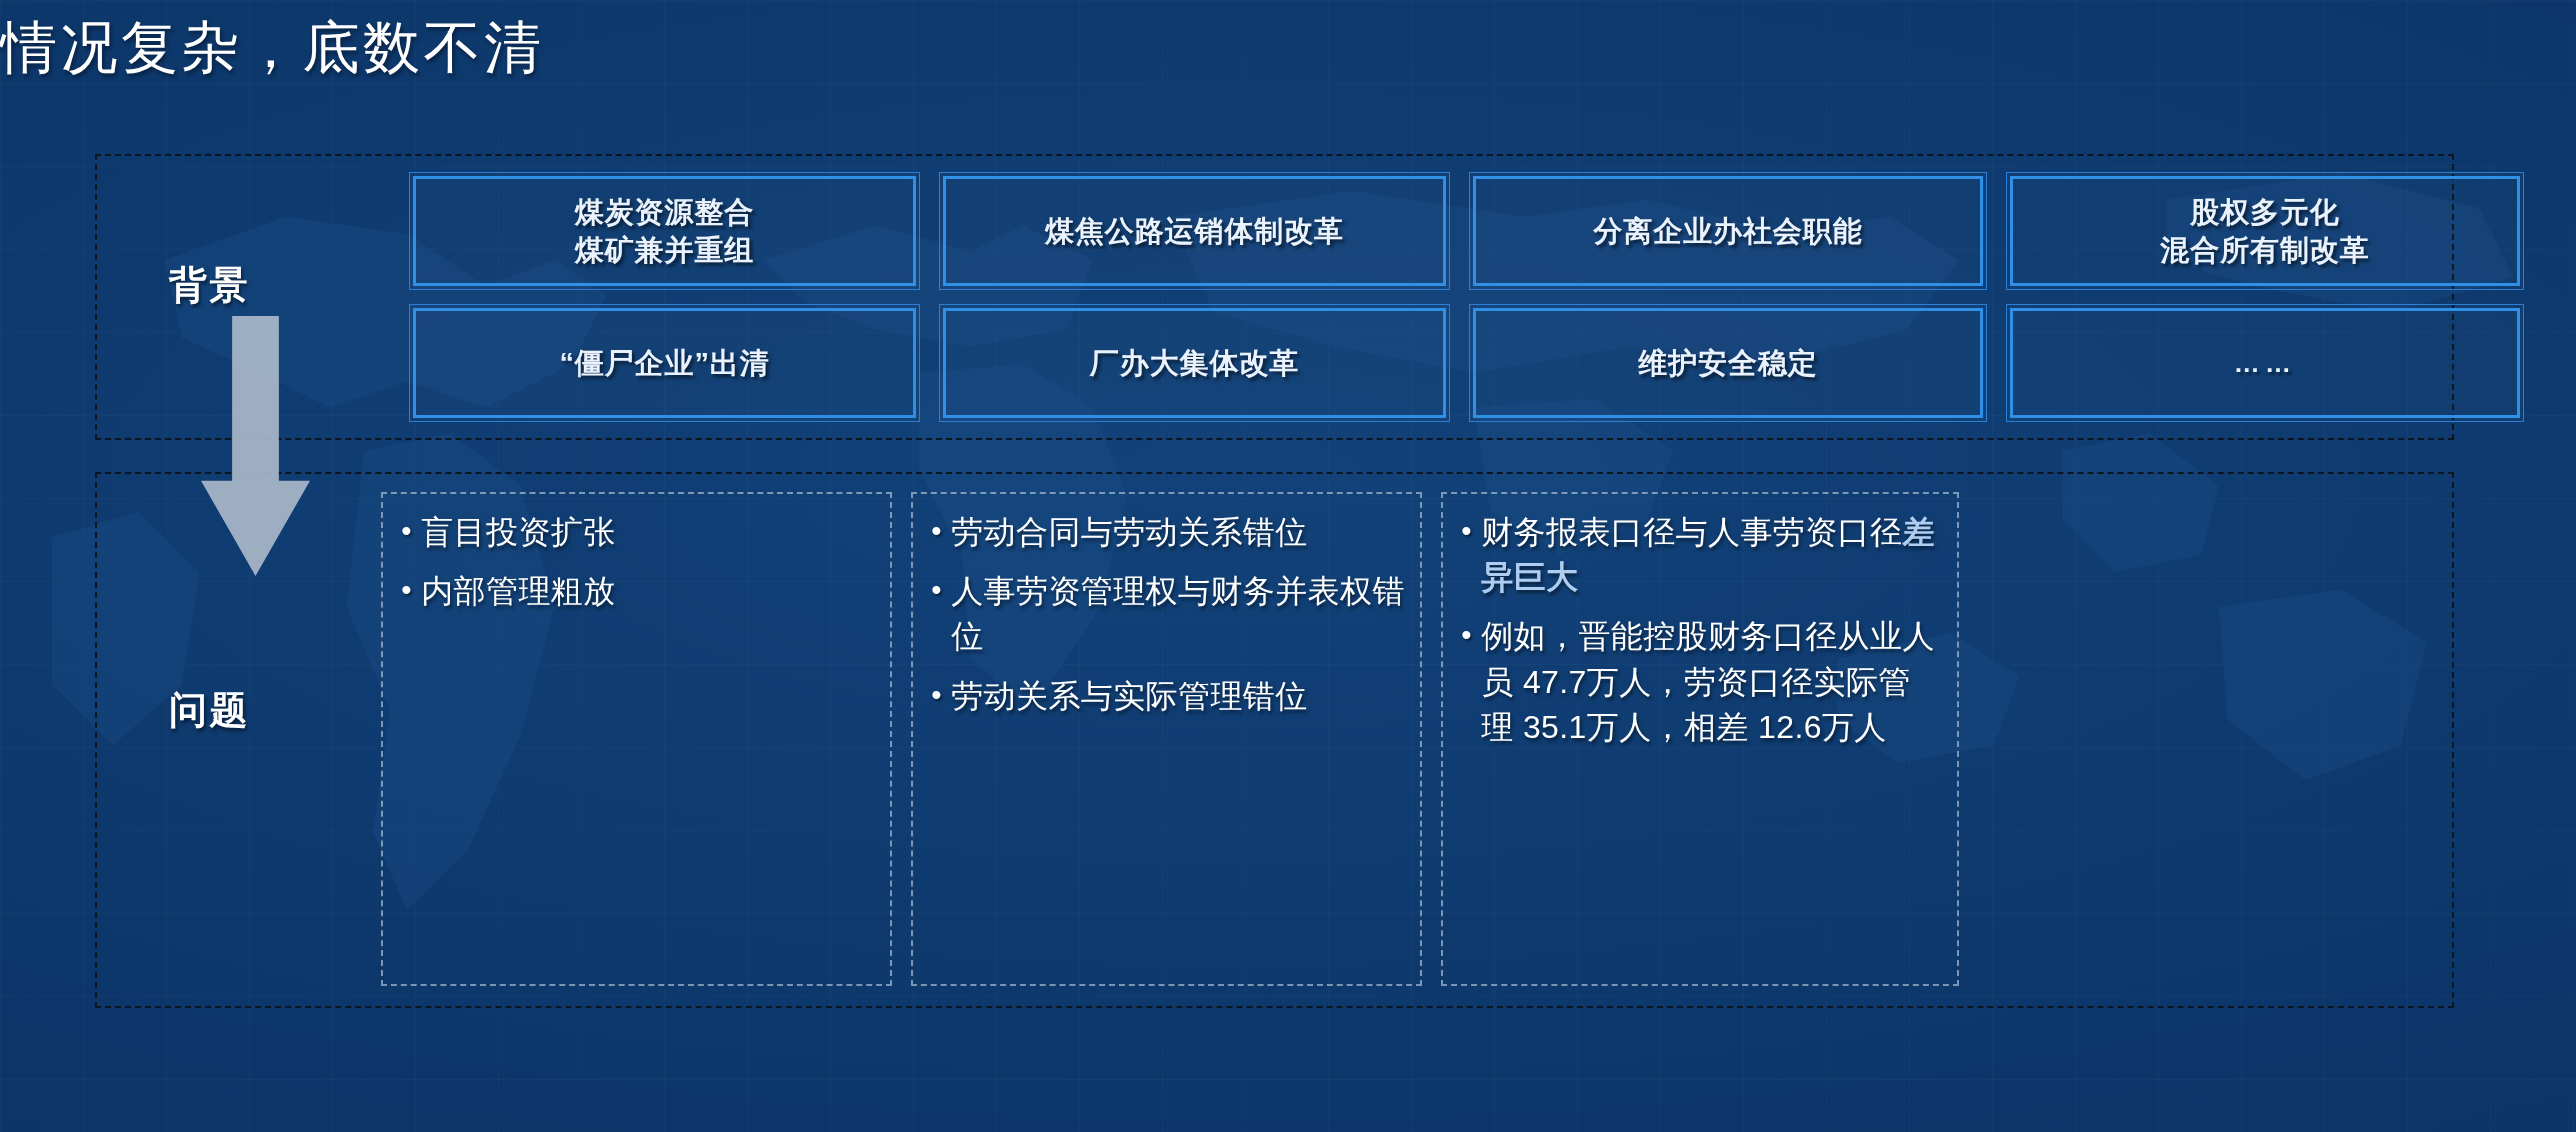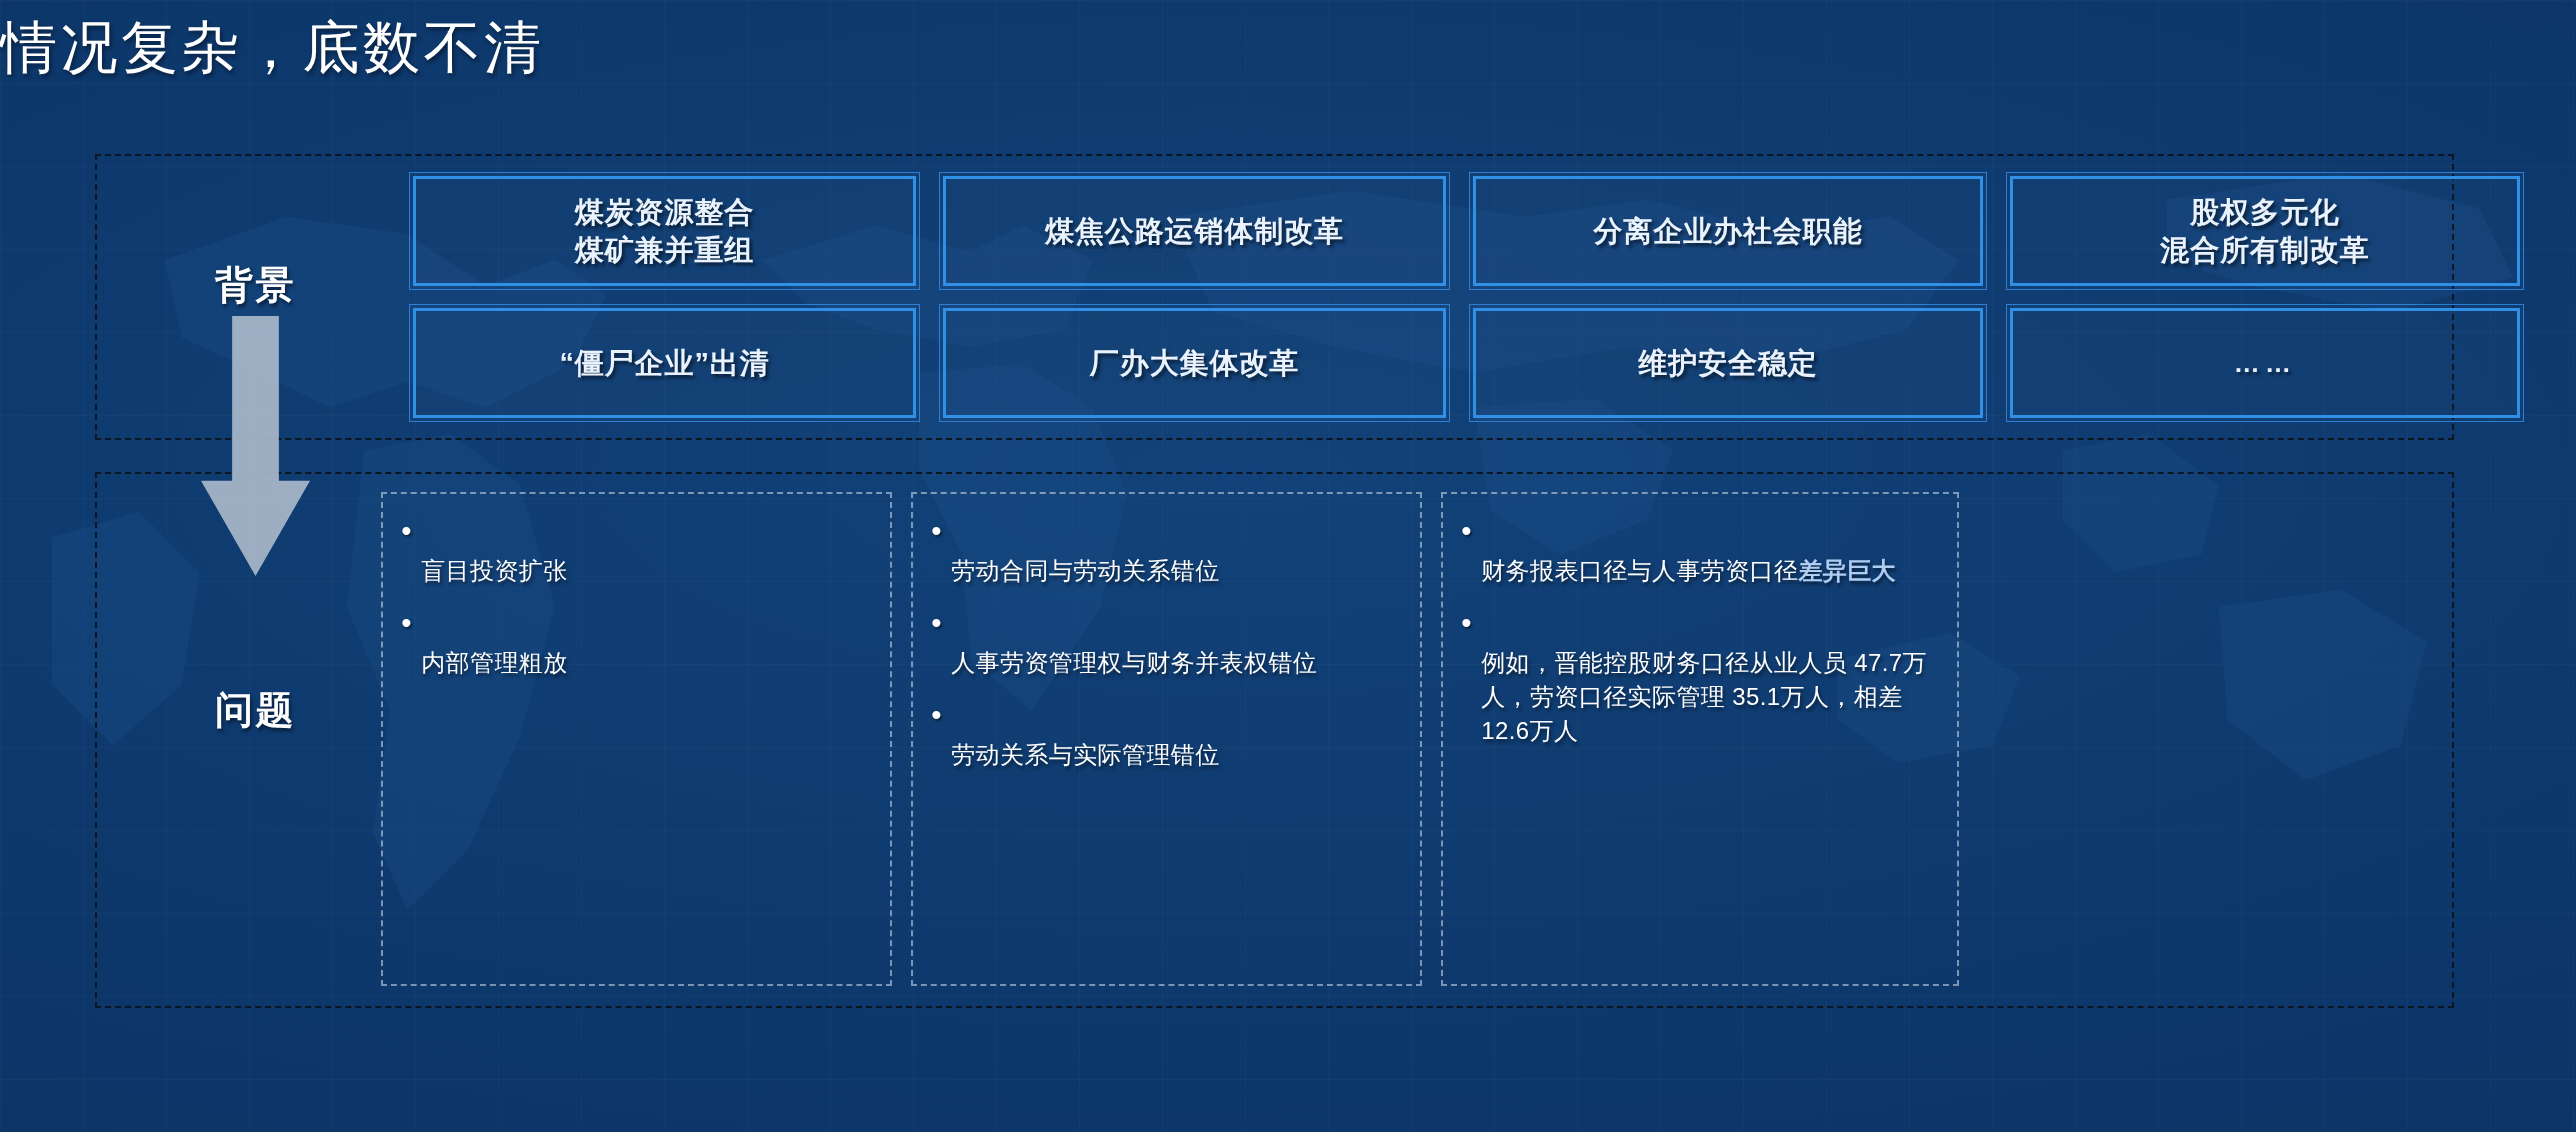--- a/index.html
+++ b/index.html
@@ -67,21 +67,21 @@
   #section-problems   { left: 95px; top: 472px; width: 2359px; height: 536px; }
 
   
   .side-label {
     position: absolute;
     color: #ffffff;
     font-size: 38px;
     font-weight: bold;
     letter-spacing: 2.6px;
     text-shadow: 1.7px 2.6px 3.5px rgba(0,0,0,.5);
-    text-align: center;
+    text-align: left;
     width: 173px;
     white-space: pre;
   }
   #label-background { left: 169px; top: 260px; }
   #label-problems   { left: 169px; top: 685px; }
 
   
   #flow-arrow {
     position: absolute;
     left: 201px;
@@ -161,25 +161,24 @@
     flex: 0 0 auto;
     width: 29.5px;
     color: #ffffff;
     font-size: 29.5px;
     line-height: 1.42;
     text-align: center;
     text-shadow: 1.7px 1.7px 2.6px rgba(0,0,0,.5);
   }
   .bullet-text {
     color: #ffffff;
-    font-size: 24px;
+    font-size: 32px;
     line-height: 1.42;
     letter-spacing: 0.4px;
     text-shadow: 1.7px 2.6px 3.5px rgba(0,0,0,.5);
-    margin-top: 44px;
   }
   .plain-text {
     color: #ffffff;
     font-size: 32px;
     line-height: 1.42;
     letter-spacing: 0.4px;
     text-shadow: 1.7px 2.6px 3.5px rgba(0,0,0,.5);
     padding-left: 3.5px;
   }
   .hl {

